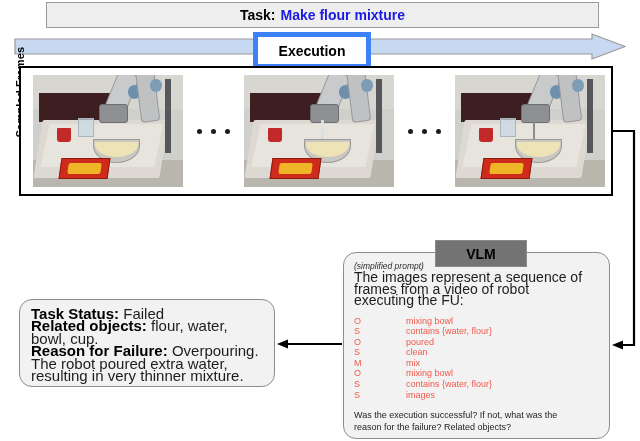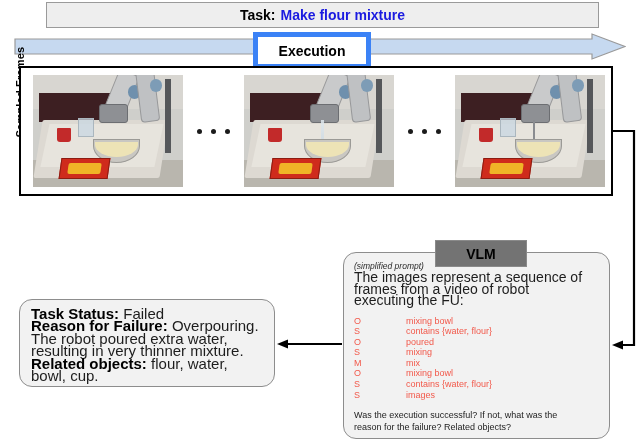--- a/index.html
+++ b/index.html
@@ -241,21 +241,21 @@
         <tr>
           <td class="k">S</td>
           <td>contains {water, flour}</td>
         </tr>
         <tr>
           <td class="k">O</td>
           <td>poured</td>
         </tr>
         <tr>
           <td class="k">S</td>
-          <td>mixing</td>
+          <td>clean</td>
         </tr>
         <tr>
           <td class="k">M</td>
           <td>mix</td>
         </tr>
         <tr>
           <td class="k">O</td>
           <td>mixing bowl</td>
         </tr>
         <tr>
@@ -270,20 +270,20 @@
   </table>
   <div class="prompt-question">Was the execution successful? If not, what was the reason for the failure? Related objects?</div>
 </div>
 
 <div id="result-box">
   <p>
     <b>Task Status:</b>
     <span>Failed</span>
   </p>
   <p>
+    <b>Related objects:</b>
+    <span>flour, water, bowl, cup.</span>
+  </p>
+  <p>
     <b>Reason for Failure:</b>
     <span>Overpouring. The robot poured extra water, resulting in very thinner mixture.</span>
   </p>
-  <p>
-    <b>Related objects:</b>
-    <span>flour, water, bowl, cup.</span>
-  </p>
 </div>
 
 </body></html>

